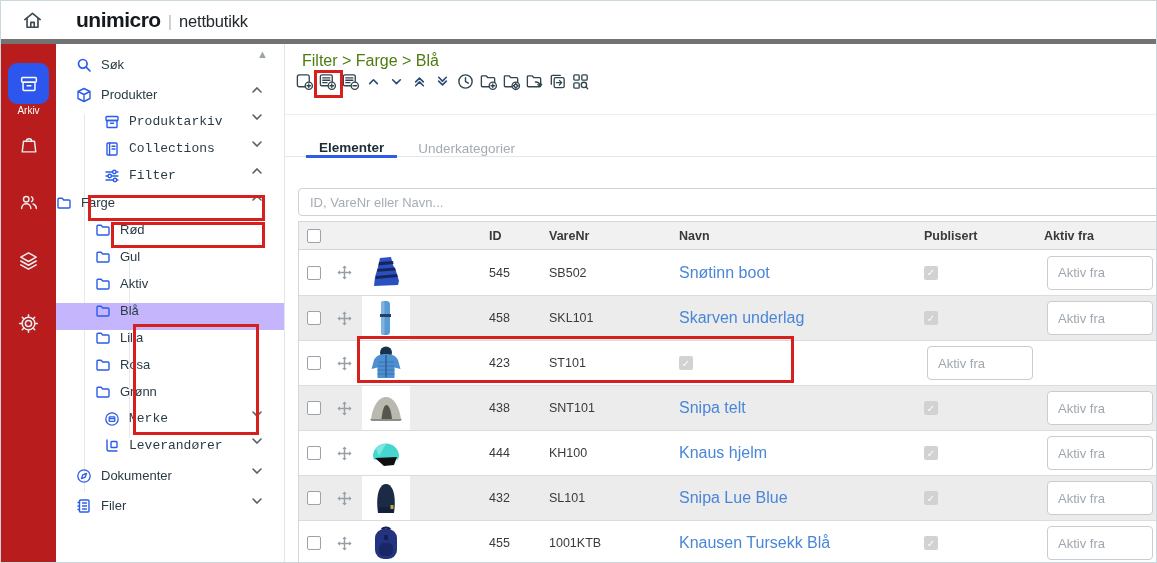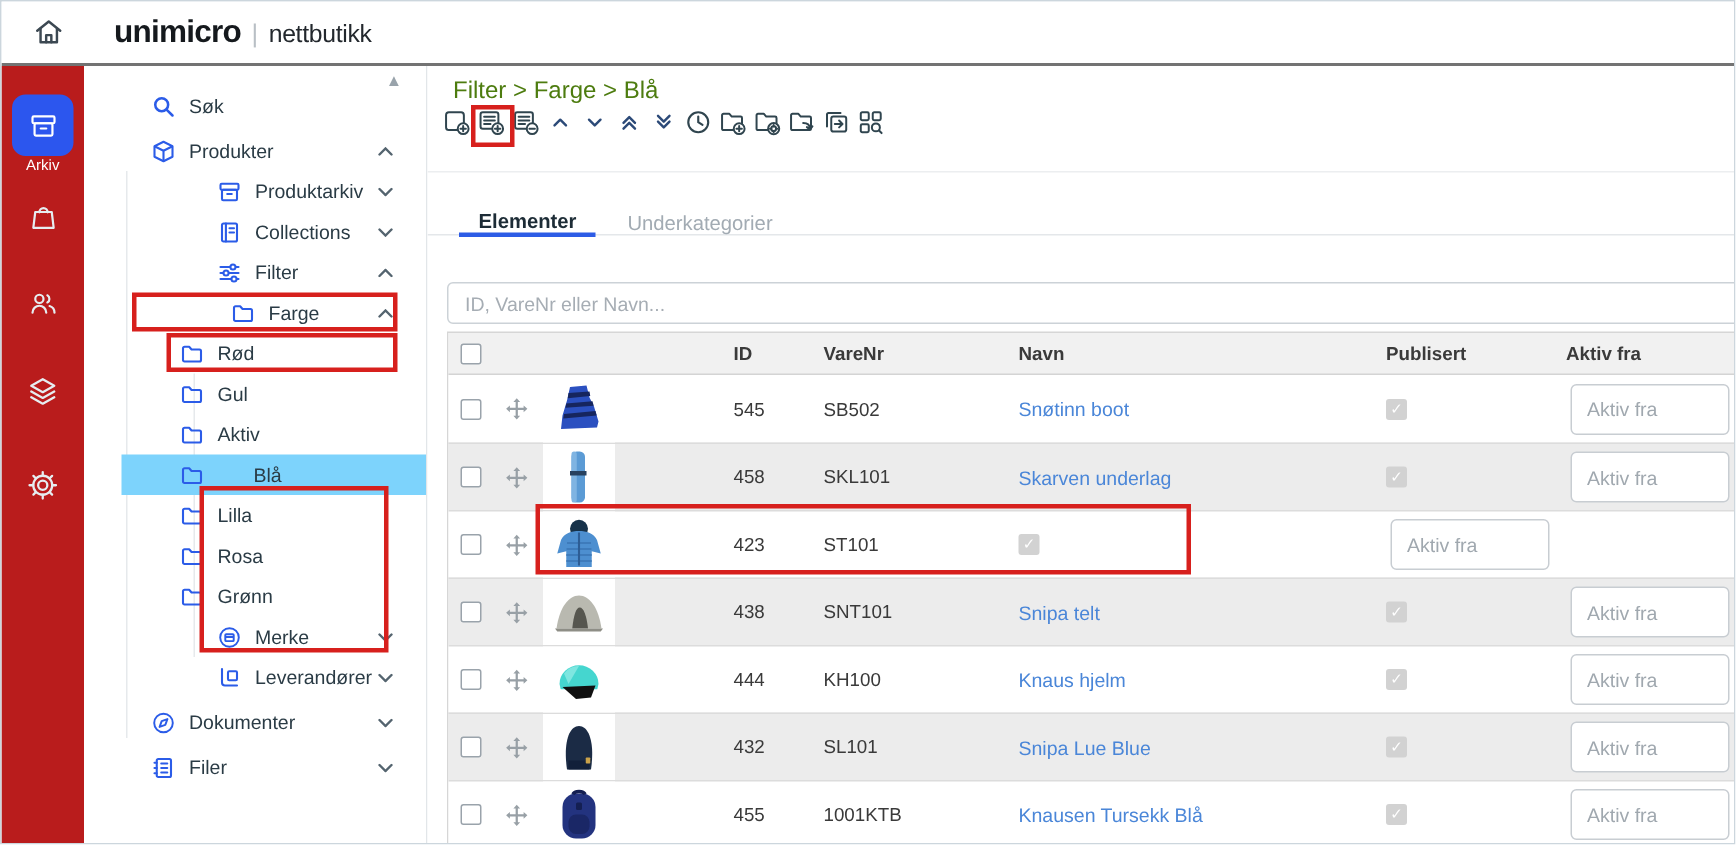--- a/index.html
+++ b/index.html
@@ -3,21 +3,21 @@
 <meta charset="utf-8">
 <style>
   * { margin:0; padding:0; box-sizing:border-box; }
   html,body { background:#fff; }
   body { font-family:"Liberation Sans", sans-serif; }
   #page { position:relative; width:1157px; height:563px; background:#fff;
           border:1px solid #ccd6dd; overflow:hidden; }
 
   
   .header { position:absolute; left:0; top:0; width:1157px; height:43px;
-            background:#fff; border-bottom:2px solid #737373; display:flex; align-items:center; }
+            background:#fff; border-bottom:5px solid #737373; display:flex; align-items:center; }
   .home-btn { margin-left:17px; width:28px; height:28px; display:flex; align-items:center; justify-content:center; cursor:pointer; }
   .logo { margin-left:30px; display:flex; align-items:baseline; gap:7px; }
   .logo .brand { font-size:21px; font-weight:bold; letter-spacing:-0.5px; color:#15191d; }
   .logo .div { color:#b9bfc5; font-size:17px; }
   .logo .suffix { font-size:16.5px; color:#23282d; letter-spacing:-0.2px; }
 
   
   .rail { position:absolute; left:0; top:43px; width:55px; height:520px; background:#b91c1c; }
   .rail-tile { position:absolute; left:7px; top:19px; width:41px; height:41px;
                background:#2c56ee; border-radius:9px; display:flex; align-items:center; justify-content:center; cursor:pointer; }
@@ -26,27 +26,27 @@
   .rail-ic { position:absolute; left:0; width:55px; display:flex; justify-content:center; cursor:pointer; }
   .rail-ic.i1 { top:90px; } .rail-ic.i2 { top:147px; } .rail-ic.i3 { top:205px; } .rail-ic.i4 { top:268px; }
 
   
   .nav { position:absolute; left:55px; top:43px; width:229px; height:520px; background:#fff;
          border-right:1px solid #e2e6e9; padding-top:13px; }
   .nav-scroll-up { position:absolute; right:16px; top:4px; color:#99a3ab; font-size:11px; cursor:pointer; }
   .guide { position:absolute; width:1px; background:#e6e9ec; }
   .g1 { left:28px; top:70px; height:378px; }
   .g2 { left:73px; top:205px; height:189px; }
-  .tree-item { position:relative; height:27px; display:flex; align-items:center; cursor:pointer; font-size:13px; color:#2a3b45;margin-left:25px; }
+  .tree-item { position:relative; height:27px; display:flex; align-items:flex-start; cursor:pointer; font-size:13px; color:#2a3b45; }
   .tree-item .ti-icon { display:flex; width:16px; justify-content:center; }
   .tree-item .ti-label { margin-left:9px; white-space:nowrap; }
   .tree-item .ti-chevron { position:absolute; right:22px; display:flex; }
-  .lv0 { padding-left:20px; } .lv1 { padding-left:64px; } .lv2 { padding-left:73px; } .lv3 { padding-left:39px; }
+  .lv0 { padding-left:20px; } .lv1 { padding-left:48px;font-family:Liberation Mono, monospace; } .lv2 { } .lv3 { padding-left:39px; }
   .mt3 { margin-top:3px; }
-  .tree-item.selected { background:#7dd3fc;gap:24px; }
+  .tree-item.selected { background:#c4b5fd; }
 
   
   .main { position:absolute; left:284px; top:43px; width:873px; height:520px; overflow:hidden; background:#fff; }
   .breadcrumb { position:absolute; left:17px; top:8px; font-size:16px; color:#4d7c0f; }
   .toolbar { position:absolute; left:9px; top:24px; display:flex; gap:2px; }
   .tb-btn { width:21px; height:27px; display:flex; align-items:center; justify-content:center;
             background:transparent; border:none; cursor:pointer; padding:0; }
   .tabs { position:absolute; left:0; top:70px; width:890px; height:43px;
           border-top:1px solid #eceef0; border-bottom:1px solid #e4e7ea;
           padding-left:21px; display:flex; gap:8px; }
@@ -65,21 +65,21 @@
            border-bottom:1px solid #d4d4d4; }
   .tr { height:45px; background:#fff; }
   .tr + .tr { border-top:1px solid #dcdcdc; }
   .tr.alt { background:#ececec; }
   .td { display:flex; align-items:center; font-size:12.5px; color:#3a3a3a; }
   .c-check { justify-content:center; }
   .c-drag { justify-content:center; }
   input[type="checkbox"] { appearance:none; -webkit-appearance:none; width:14px; height:14px;
           border:1px solid #9aa3ab; border-radius:2px; background:#fff; cursor:pointer; }
   .thumb { width:48px; height:44px; margin-left:3px; background:#fff; display:flex; align-items:center; justify-content:center; }
-  .c-navn a { color:#4a86d8; text-decoration:none; font-size:13px; cursor:pointer;text-align:right; }
+  .c-navn a { color:#4a86d8; text-decoration:none; font-size:16px; cursor:pointer;text-align:right; }
   .pubcheck { width:14px; height:14px; background:#d2d2d2; border-radius:2px; color:#fff;
               font-size:10px; display:flex; align-items:center; justify-content:center; cursor:default; }
   .afinput { width:106px; height:34px; margin-left:3px; border:1px solid #c8cdd2; border-radius:4px;
              padding:0 10px; font-size:13px; color:#333; font-family:"Liberation Sans", sans-serif; outline:none; }
   .afinput::placeholder { color:#a0a8af; }
 
   
   .ann { position:absolute; border:3px solid #d7201d; pointer-events:none; z-index:50; }
   .ann-filter   { left:87px;  top:194px; width:177px; height:26px; }
   .ann-farge    { left:110px; top:221px; width:154px; height:26px; }

